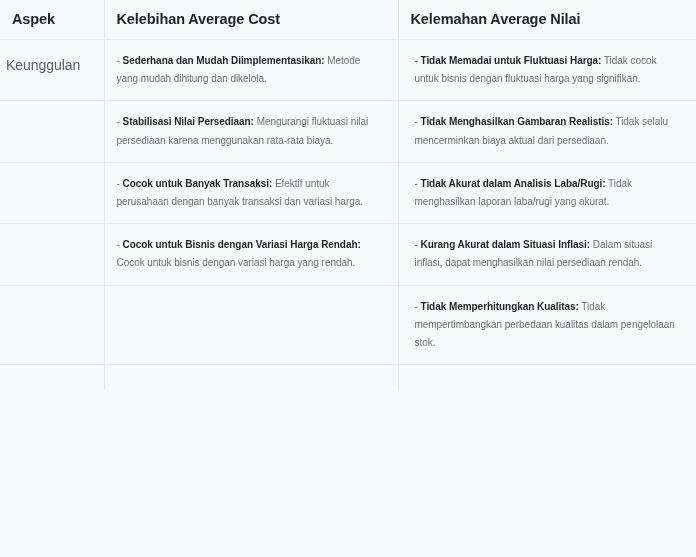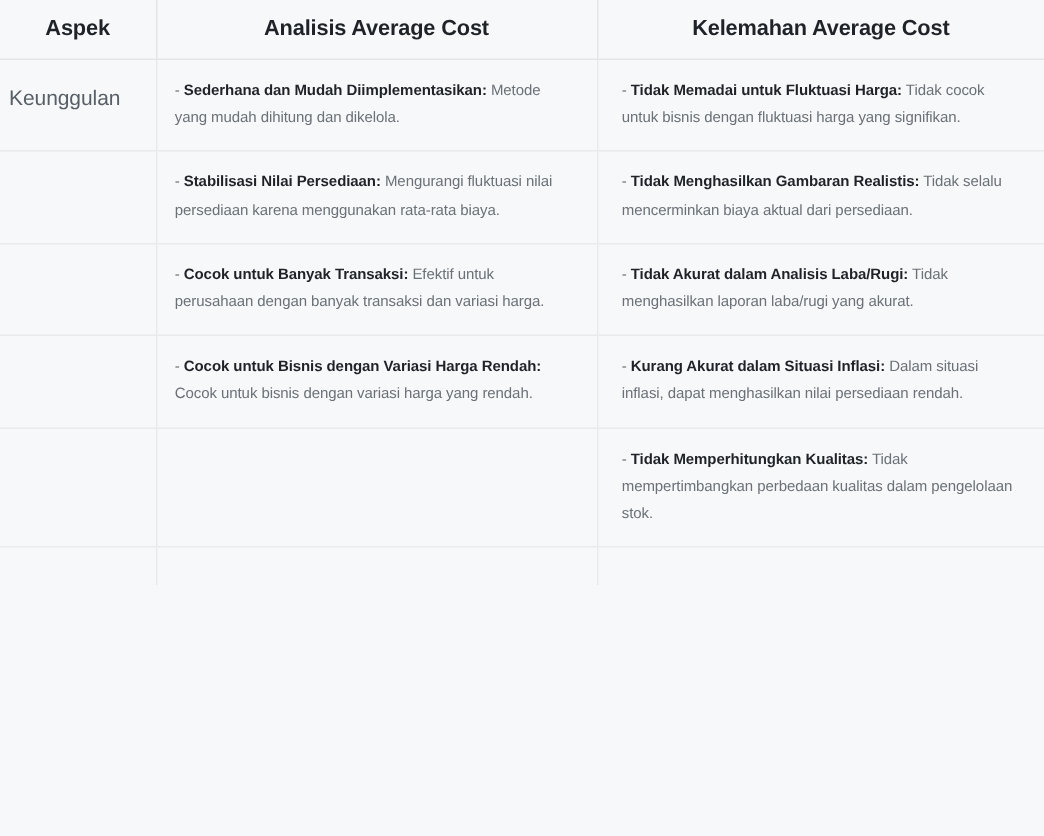--- a/index.html
+++ b/index.html
@@ -21,21 +21,21 @@
     width: 696px;
     border-collapse: collapse;
     table-layout: fixed;
     background: #f7f8f9;
   }
   col.col-aspek { width: 104px; }
   col.col-kelebihan { width: 294px; }
   col.col-kelemahan { width: 298px; }
 
   thead th {
-    text-align: center;
+    text-align: left;
     vertical-align: middle;
     font-weight: bold;
     font-size: 14.5px;
     color: #1f2328;
     padding: 11px 12px 12px 12px;
     height: 38px;
     background: #f7f8f9;
     border-bottom: 1px solid #e3e5e8;
     border-right: 1px solid #e3e5e8;
     letter-spacing: -0.1px;
@@ -74,22 +74,22 @@
 <div id="table-wrap">
   <table class="comparison-table">
     <colgroup>
       <col class="col-aspek">
       <col class="col-kelebihan">
       <col class="col-kelemahan">
     </colgroup>
     <thead>
       <tr>
         <th>Aspek</th>
-        <th>Analisis Average Cost</th>
-        <th class="last-col">Kelemahan Average Cost</th>
+        <th>Kelebihan Average Cost</th>
+        <th class="last-col">Kelemahan Average Nilai</th>
       </tr>
     </thead>
     <tbody>
       <tr>
         <td class="aspect-cell">Keunggulan</td>
         <td>
           <p class="cell-body"><span class="dash">- </span><span class="lead">Sederhana dan Mudah Diimplementasikan:</span><span class="rest"> Metode yang mudah dihitung dan dikelola.</span></p>
         </td>
         <td class="last-col">
           <p class="cell-body"><span class="dash">- </span><span class="lead">Tidak Memadai untuk Fluktuasi Harga:</span><span class="rest"> Tidak cocok untuk bisnis dengan fluktuasi harga yang signifikan.</span></p>

